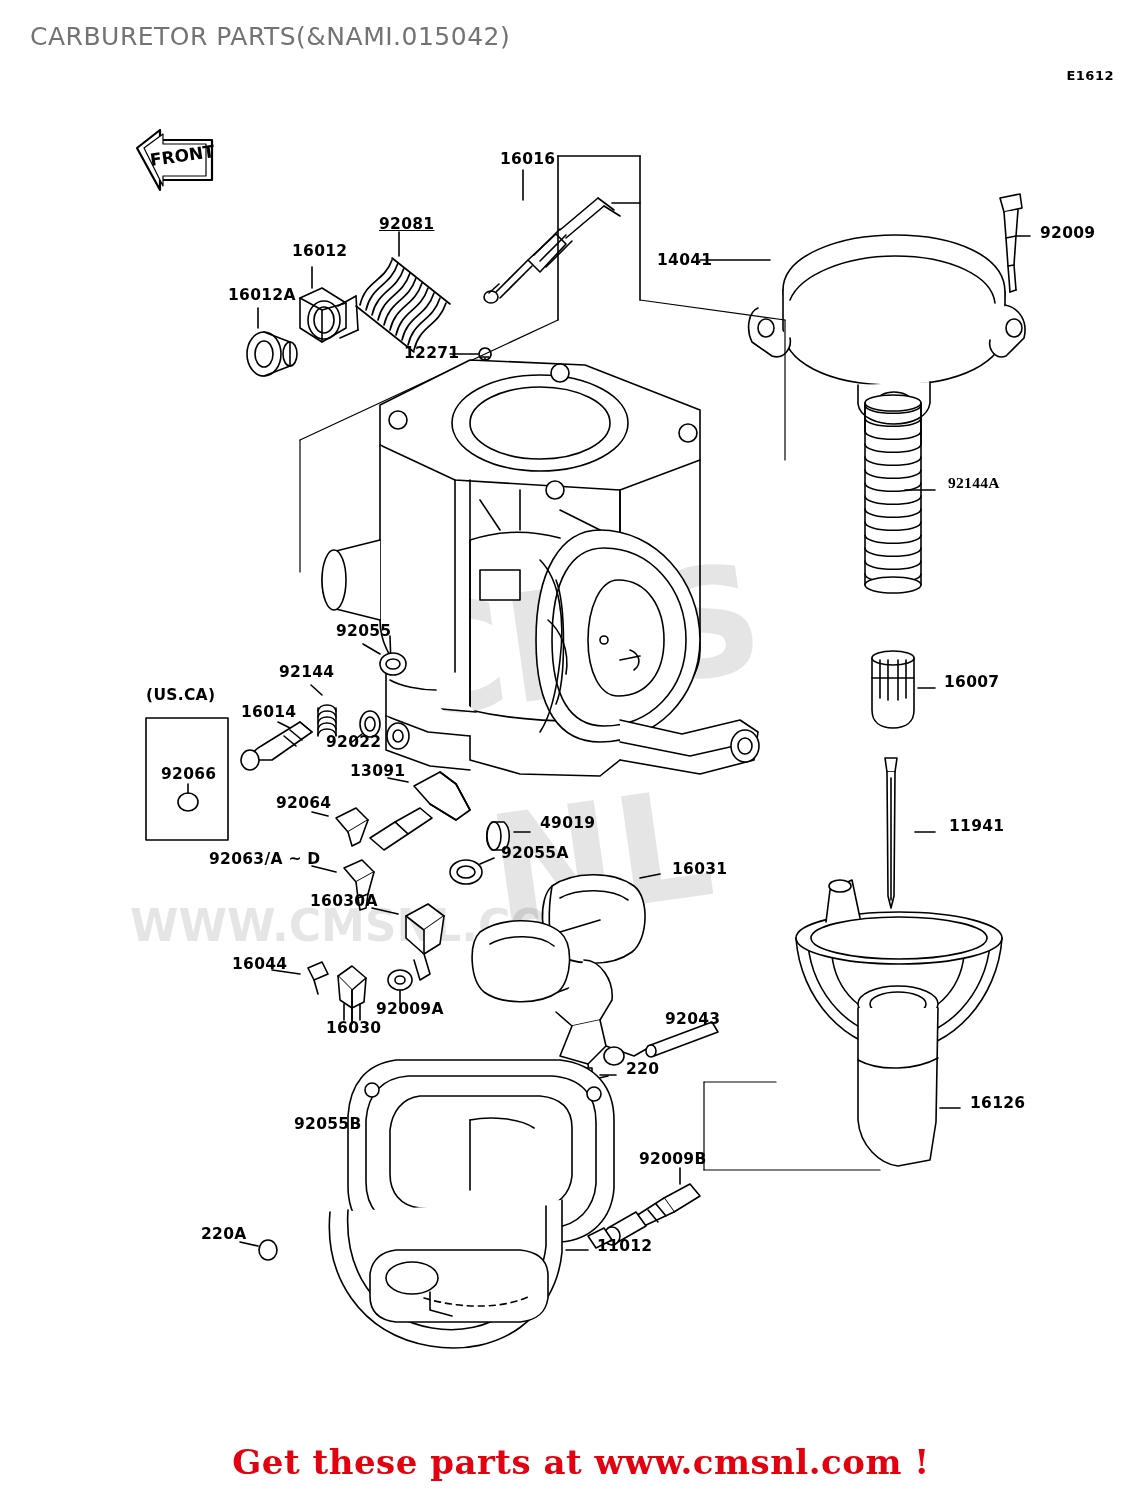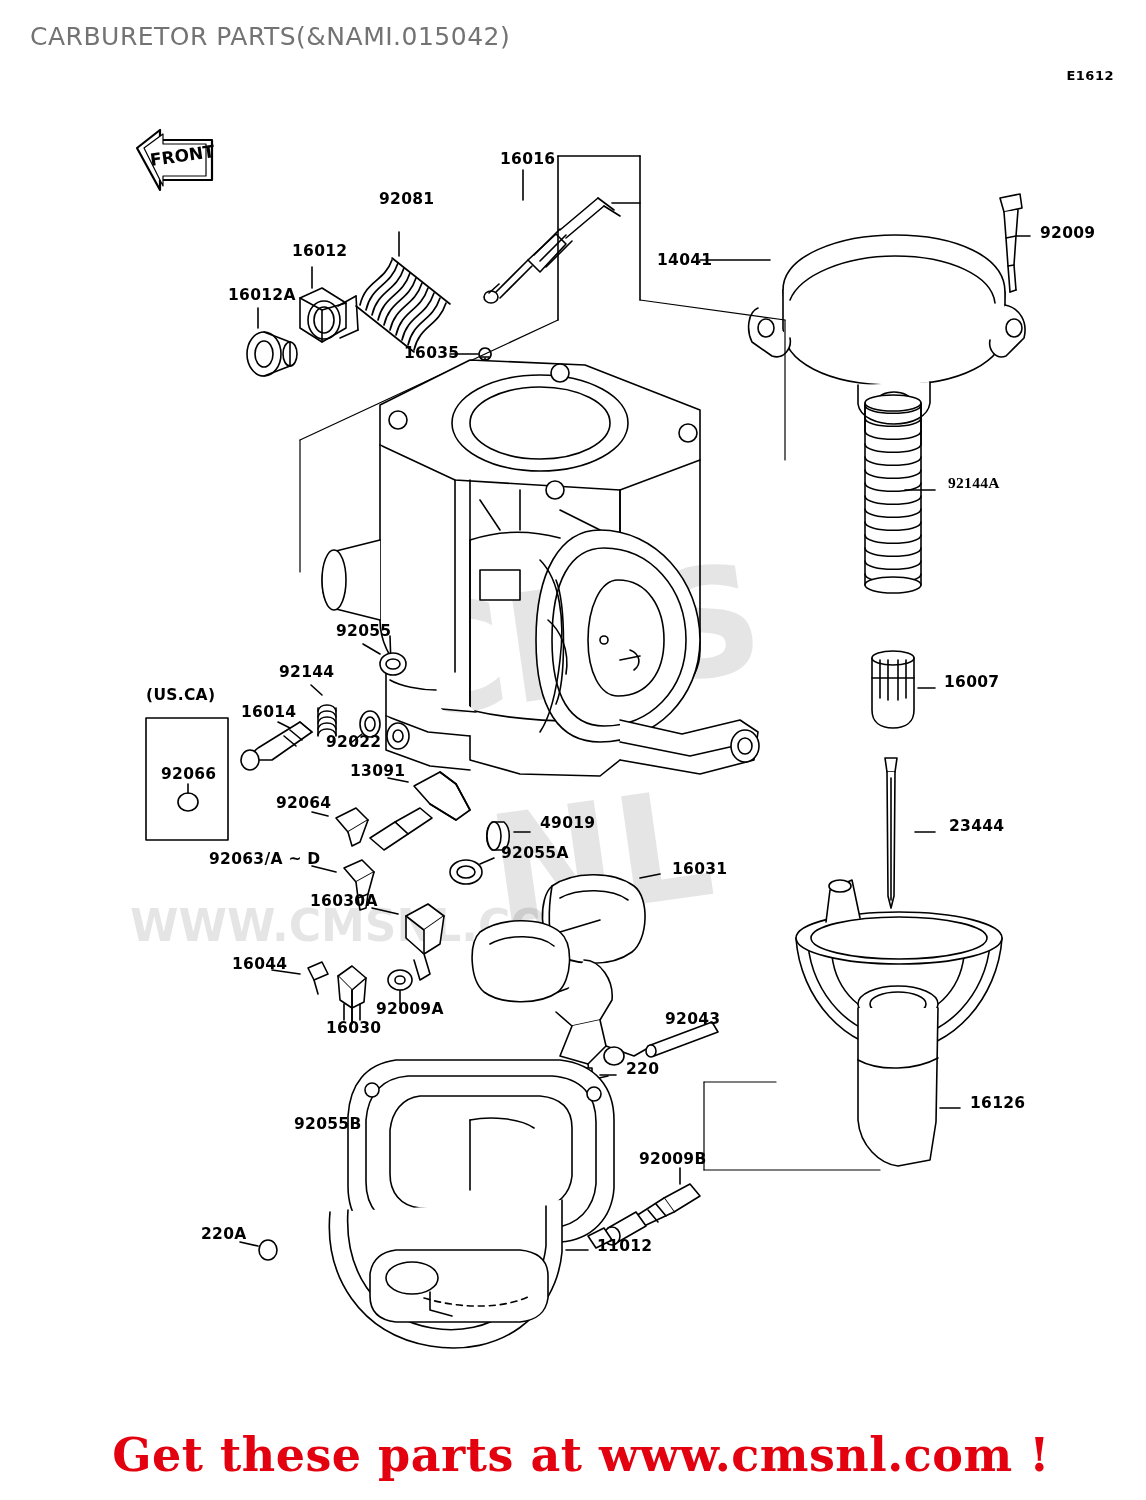--- a/index.html
+++ b/index.html
@@ -31,21 +31,21 @@
     font-size: 13px;
     font-weight: bold;
     letter-spacing: 0.5px;
   }
   #footer-cta {
     position: absolute;
     left: 16px;
     right: 0;
     bottom: 18px;
     text-align: center;
-    font-size: 46px;
+    font-size: 34px;
     font-weight: bold;
     color: #e3000f;
     font-family: "DejaVu Serif", serif;
     letter-spacing: 0.5px;
   }
   #diagram {
     position: absolute;
     left: 0;
     top: 60px;
     width: 1146px;
@@ -455,35 +455,35 @@
       <ellipse cx="188" cy="742" rx="10" ry="9" fill="#fff"></ellipse>
       <path d="M188 733 L188 724"></path>
     </g>
   </svg>
 
   <div class="lbl" style="left:146px;top:626px;">(US.CA)</div>
 
   <div class="lbl" style="left:500px;top:90px;">16016</div>
   <div class="lbl" style="left:1040px;top:164px;">92009</div>
   <div class="lbl" style="left:657px;top:191px;">14041</div>
-  <div class="lbl" style="left:379px;top:130px;">92081</div>
+  <div class="lbl" style="left:379px;top:155px;text-decoration:underline;">92081</div>
   <div class="lbl" style="left:292px;top:182px;">16012</div>
   <div class="lbl" style="left:228px;top:226px;">16012A</div>
-  <div class="lbl" style="left:404px;top:284px;">16035</div>
+  <div class="lbl" style="left:404px;top:284px;">12271</div>
   <div class="lbl" style="left:948px;top:414px;font-family:Liberation Serif, serif;">92144A</div>
   <div class="lbl" style="left:336px;top:562px;">92055</div>
   <div class="lbl" style="left:279px;top:603px;">92144</div>
   <div class="lbl" style="left:241px;top:643px;">16014</div>
   <div class="lbl" style="left:326px;top:673px;">92022</div>
   <div class="lbl" style="left:944px;top:613px;">16007</div>
   <div class="lbl" style="left:350px;top:702px;">13091</div>
   <div class="lbl" style="left:276px;top:734px;">92064</div>
   <div class="lbl" style="left:540px;top:754px;">49019</div>
   <div class="lbl" style="left:161px;top:705px;">92066</div>
-  <div class="lbl" style="left:949px;top:757px;">23444</div>
+  <div class="lbl" style="left:949px;top:757px;">11941</div>
   <div class="lbl" style="left:501px;top:784px;">92055A</div>
   <div class="lbl" style="left:209px;top:790px;">92063/A ~ D</div>
   <div class="lbl" style="left:672px;top:800px;">16031</div>
   <div class="lbl" style="left:310px;top:832px;">16030A</div>
   <div class="lbl" style="left:232px;top:895px;text-align:center;">16044</div>
   <div class="lbl" style="left:376px;top:940px;">92009A</div>
   <div class="lbl" style="left:326px;top:959px;">16030</div>
   <div class="lbl" style="left:665px;top:950px;">92043</div>
   <div class="lbl" style="left:970px;top:1034px;">16126</div>
   <div class="lbl" style="left:626px;top:1000px;">220</div>

